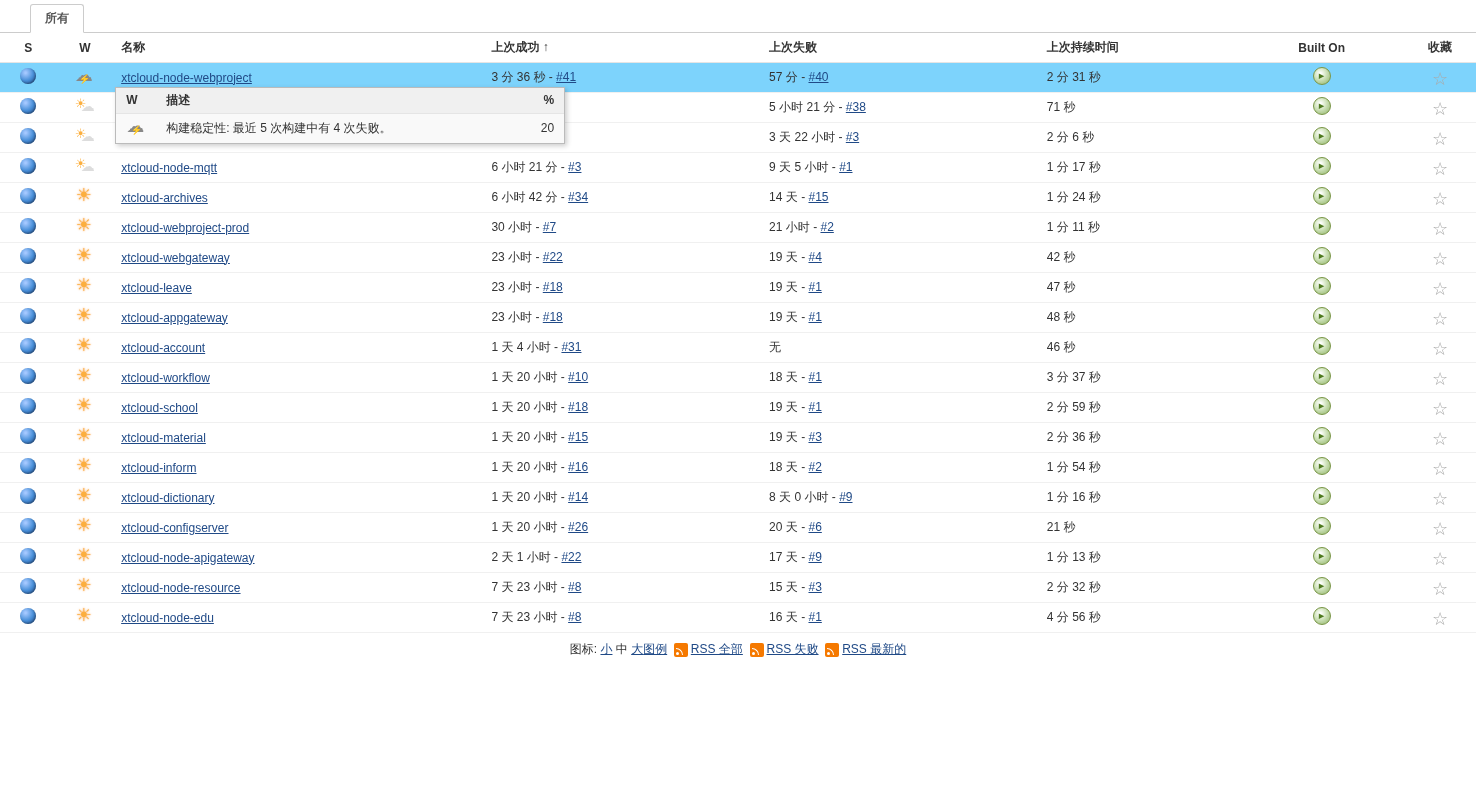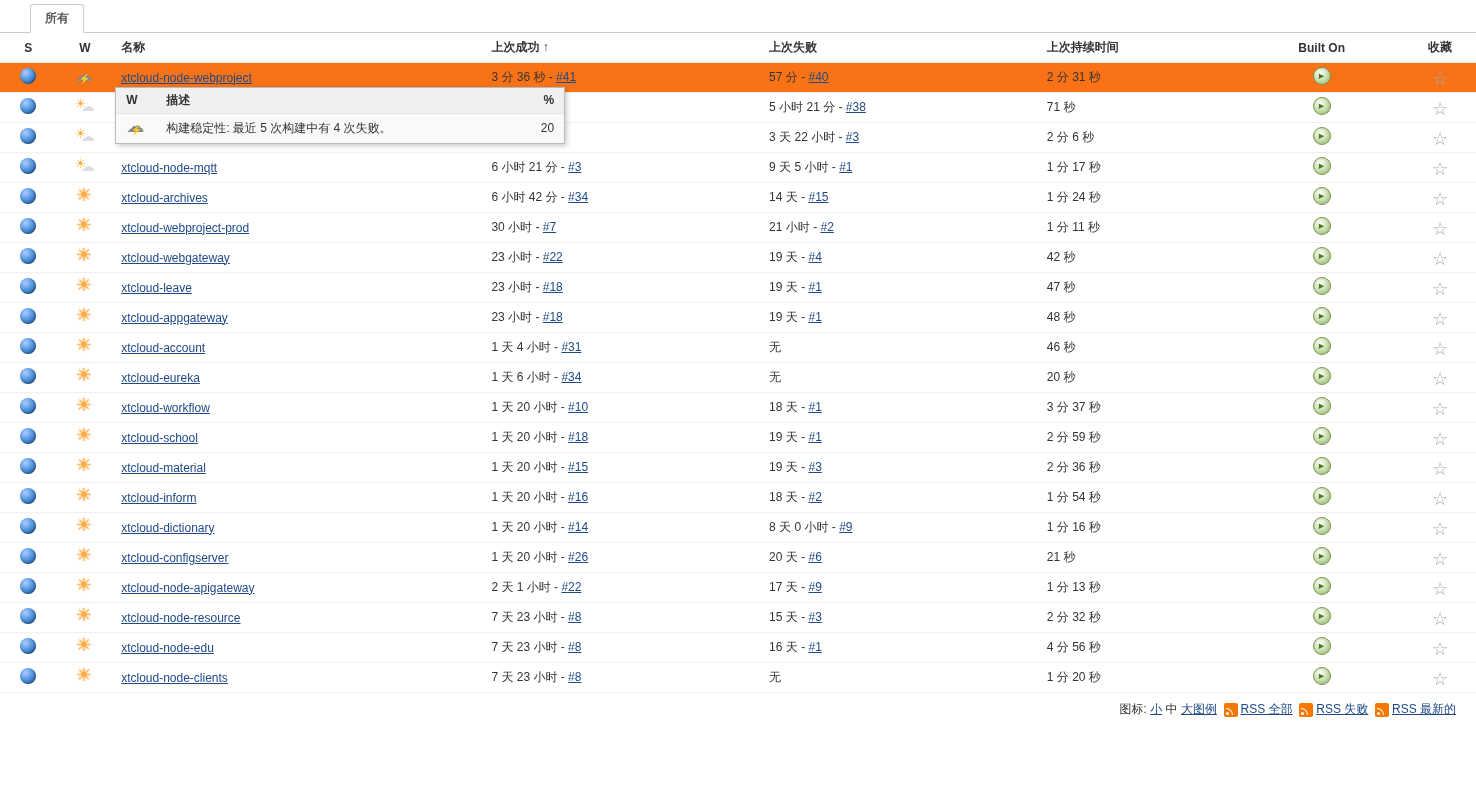--- a/index.html
+++ b/index.html
@@ -3,40 +3,40 @@
 <meta charset="utf-8">
 <style>
 *{box-sizing:border-box;margin:0;padding:0}
 body{font-family:Arial,sans-serif;font-size:12px;color:#333;background:#fff}
 .tabs{border-bottom:1px solid #ccc;padding-left:30px;padding-top:4px}
 .tab{display:inline-block;padding:5px 14px;background:#fff;border:1px solid #ccc;border-bottom:1px solid #fff;margin-bottom:-1px;border-radius:3px 3px 0 0;font-weight:bold;color:#555}
 table{width:100%;border-collapse:collapse}
 th{text-align:left;padding:6px 8px;font-weight:bold;color:#333;border-bottom:1px solid #e5e5e5}
 th.c{text-align:center}
 td{padding:4px 8px;border-bottom:1px solid #f0f0f0;vertical-align:middle;height:30px}
-tr.hi{background:#f97316}
+tr.hi{background:#7dd3fc}
 a{color:#204a87;text-decoration:underline}
 .ball{width:16px;height:16px;border-radius:50%;background:radial-gradient(circle at 35% 30%,#a4c8ff 5%,#4a90d9 50%,#204a87 100%);display:inline-block;box-shadow:inset -1px -1px 2px rgba(0,0,0,.3)}
 .sun{width:18px;height:18px;display:inline-block;position:relative}
 .sun::before{content:"☀";color:#fcaf3e;font-size:18px;position:absolute;top:-3px;left:0;text-shadow:0 0 2px #f57900}
 .storm{width:20px;height:16px;display:inline-block;position:relative}
 .storm::before{content:"☁";color:#888;font-size:18px;position:absolute;top:-4px;left:0}
 .storm::after{content:"⚡";color:#3465a4;font-size:9px;position:absolute;top:6px;left:5px}
 .partly{width:20px;height:16px;display:inline-block;position:relative}
 .partly::before{content:"☀";color:#fcaf3e;font-size:13px;position:absolute;top:-2px;left:0}
 .partly::after{content:"☁";color:#ddd;font-size:14px;position:absolute;top:0;left:6px}
 .node-icon{width:18px;height:18px;display:inline-block;border-radius:50%;background:radial-gradient(circle at 40% 35%,#fff 5%,#d3e5c0 40%,#8ab060 100%);position:relative;border:1px solid #7a9648}
 .node-icon::after{content:"▸";position:absolute;top:1px;left:5px;color:#4e7a1f;font-size:11px}
 .star{width:18px;height:18px;display:inline-block;cursor:pointer}
 .star::before{content:"☆";font-size:18px;color:#aaa}
 .tooltip{position:absolute;background:#f9f9f9;border:1px solid #bbb;box-shadow:2px 2px 5px rgba(0,0,0,.2);z-index:10;font-size:12px}
 .tooltip table{width:100%}
 .tooltip th{padding:4px 10px;background:#f0f0f0}
 .tooltip td{padding:4px 10px;border:none}
-.footer{padding:8px 20px;display:flex;justify-content:flex-end;align-items:center}
+.footer{padding:8px 20px;display:flex;justify-content:center;align-items:center}
 .rss-icon{width:14px;height:14px;display:inline-block;background:#f57900;border-radius:2px;position:relative;vertical-align:middle;margin-right:3px}
 .rss-icon::before{content:"";position:absolute;bottom:2px;left:2px;width:3px;height:3px;background:#fff;border-radius:50%}
 .rss-icon::after{content:"";position:absolute;bottom:2px;left:2px;width:6px;height:6px;border:1.5px solid #fff;border-left:none;border-bottom:none;border-radius:0 8px 0 0}
 .col-s{width:55px;text-align:center}
 .col-w{width:55px;text-align:center}
 .col-name{width:360px}
 .col-succ{width:270px}
 .col-fail{width:270px}
 .col-dur{width:195px}
 .col-built{width:160px;text-align:center}
@@ -159,30 +159,20 @@
         <td class="col-name"><a href="#">xtcloud-account</a></td>
         <td class="col-succ"><span>1 天 4 小时</span> - <a href="#">#31</a></td>
         <td class="col-fail"><span>无</span></td>
         <td class="col-dur"><span>46 秒</span></td>
         <td class="col-built" style="text-align: center;"><span class="node-icon"></span></td>
         <td class="col-fav" style="text-align: center;"><span class="star"></span></td>
       </tr>
       <tr>
         <td class="col-s" style="text-align: center;"><span class="ball"></span></td>
         <td class="col-w" style="text-align: center;"><span class="sun"></span></td>
-        <td class="col-name"><a href="#">xtcloud-eureka</a></td>
-        <td class="col-succ"><span>1 天 6 小时</span> - <a href="#">#34</a></td>
-        <td class="col-fail"><span>无</span></td>
-        <td class="col-dur"><span>20 秒</span></td>
-        <td class="col-built" style="text-align: center;"><span class="node-icon"></span></td>
-        <td class="col-fav" style="text-align: center;"><span class="star"></span></td>
-      </tr>
-      <tr>
-        <td class="col-s" style="text-align: center;"><span class="ball"></span></td>
-        <td class="col-w" style="text-align: center;"><span class="sun"></span></td>
         <td class="col-name"><a href="#">xtcloud-workflow</a></td>
         <td class="col-succ"><span>1 天 20 小时</span> - <a href="#">#10</a></td>
         <td class="col-fail"><span>18 天</span> - <a href="#">#1</a></td>
         <td class="col-dur"><span>3 分 37 秒</span></td>
         <td class="col-built" style="text-align: center;"><span class="node-icon"></span></td>
         <td class="col-fav" style="text-align: center;"><span class="star"></span></td>
       </tr>
       <tr>
         <td class="col-s" style="text-align: center;"><span class="ball"></span></td>
         <td class="col-w" style="text-align: center;"><span class="sun"></span></td>
@@ -253,30 +243,20 @@
         <td class="col-built" style="text-align: center;"><span class="node-icon"></span></td>
         <td class="col-fav" style="text-align: center;"><span class="star"></span></td>
       </tr>
       <tr>
         <td class="col-s" style="text-align: center;"><span class="ball"></span></td>
         <td class="col-w" style="text-align: center;"><span class="sun"></span></td>
         <td class="col-name"><a href="#">xtcloud-node-edu</a></td>
         <td class="col-succ"><span>7 天 23 小时</span> - <a href="#">#8</a></td>
         <td class="col-fail"><span>16 天</span> - <a href="#">#1</a></td>
         <td class="col-dur"><span>4 分 56 秒</span></td>
-        <td class="col-built" style="text-align: center;"><span class="node-icon"></span></td>
-        <td class="col-fav" style="text-align: center;"><span class="star"></span></td>
-      </tr>
-      <tr>
-        <td class="col-s" style="text-align: center;"><span class="ball"></span></td>
-        <td class="col-w" style="text-align: center;"><span class="sun"></span></td>
-        <td class="col-name"><a href="#">xtcloud-node-clients</a></td>
-        <td class="col-succ"><span>7 天 23 小时</span> - <a href="#">#8</a></td>
-        <td class="col-fail"><span>无</span></td>
-        <td class="col-dur"><span>1 分 20 秒</span></td>
         <td class="col-built" style="text-align: center;"><span class="node-icon"></span></td>
         <td class="col-fav" style="text-align: center;"><span class="star"></span></td>
       </tr>
     </tbody>
 </table>
 
 <div class="tooltip" id="tooltip" style="left: 115.125px; top: 86.5px; width: 450px;">
   <table>
     <tbody>
         <tr>

